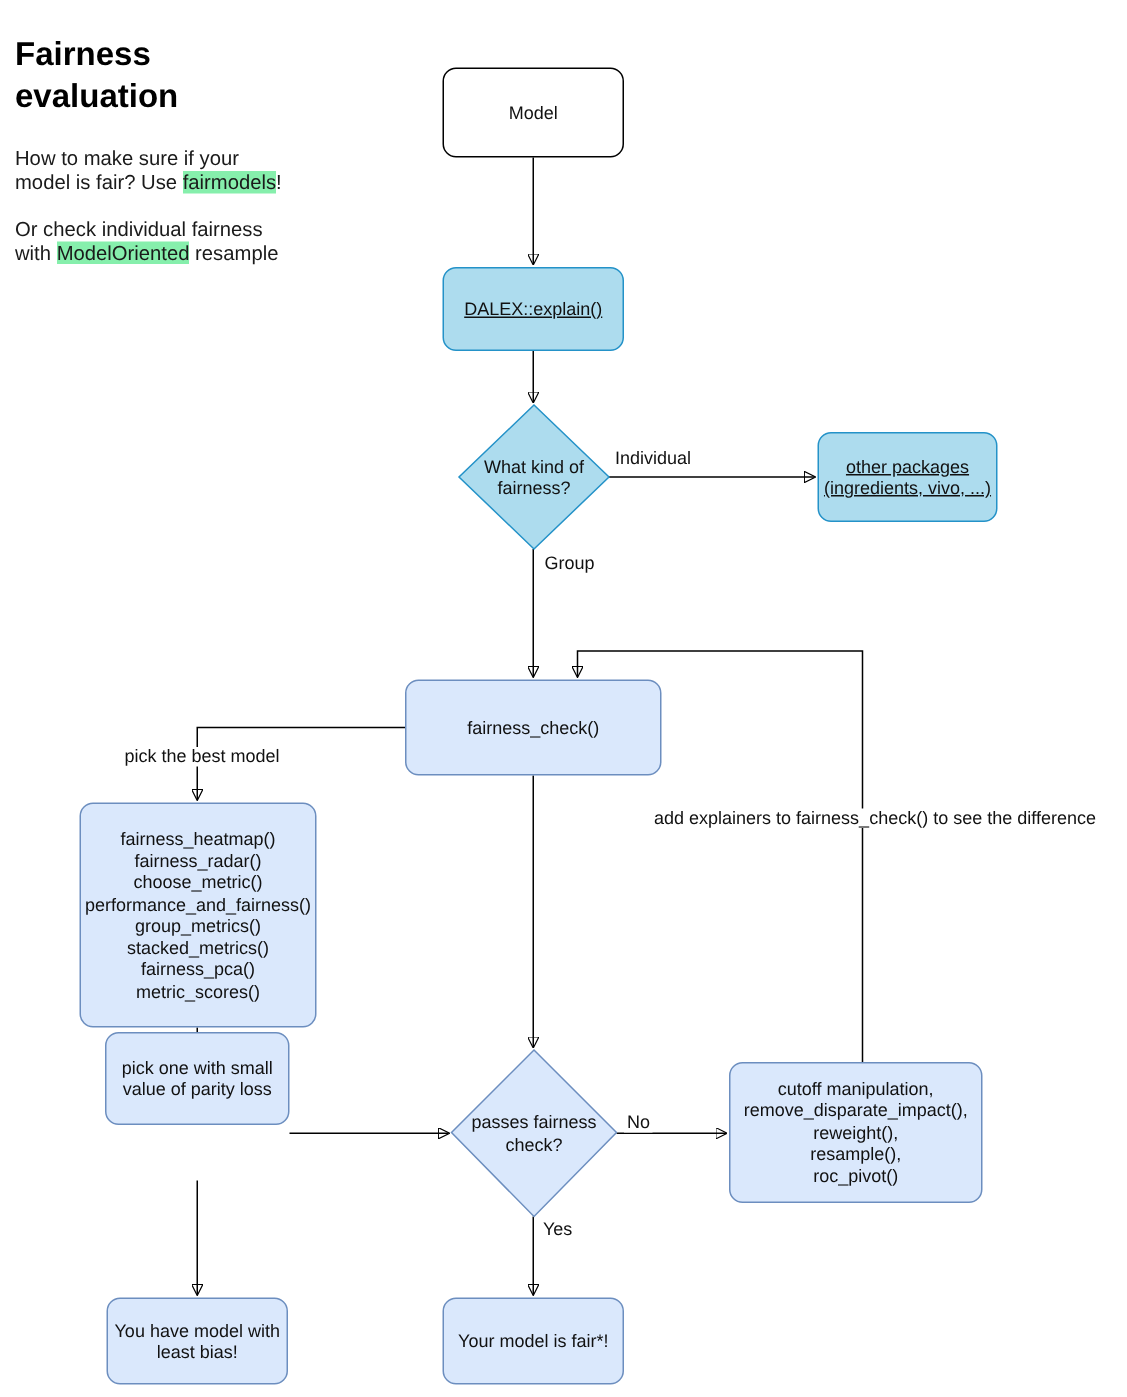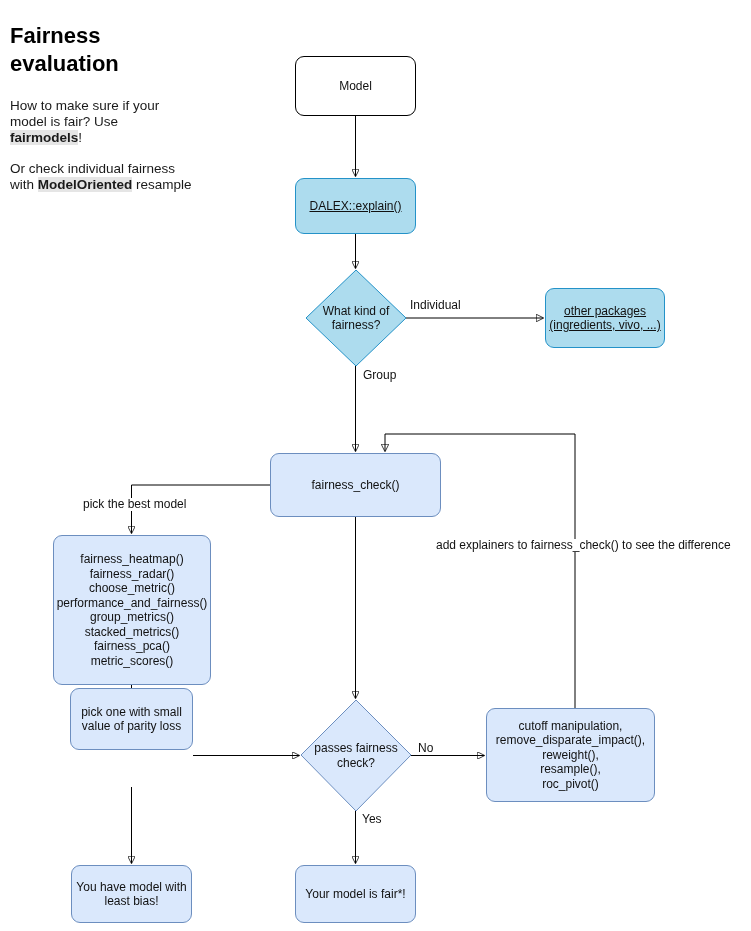--- a/index.html
+++ b/index.html
@@ -10,21 +10,21 @@
   }
   .canvas{position:relative;width:751px;height:931px;}
 
   
   .intro{position:absolute;left:10px;top:22px;width:195px;}
   .intro h1{
     font-size:22px;line-height:28px;margin:0 0 20px 0;
     font-weight:bold;color:#000;width:150px;
   }
   .intro p{font-size:13.5px;line-height:16px;margin:0 0 15px 0;width:182px;}
-  .hl{background:#e5e5e5;font-weight:bold;text-align:right;}
+  .hl{background:#86efac;font-weight:normal;text-align:right;}
 
   
   svg.layer{position:absolute;left:0;top:0;z-index:1;}
   svg.layer path{fill:none;stroke:#000;stroke-width:1;}
 
   
   .node{
     position:absolute;z-index:2;box-sizing:border-box;
     border:1px solid #6c8ebf;background:#dae8fc;border-radius:9px;
     display:flex;flex-direction:column;align-items:center;justify-content:center;
@@ -79,21 +79,21 @@
     <path d="M193,755.5 H 299" marker-end="url(#arrow)"></path>
     <path d="M355.5,517 V 698" marker-end="url(#arrow)"></path>
     <path d="M411,755.5 H 484" marker-end="url(#arrow)"></path>
     <path d="M355.5,811 V 863" marker-end="url(#arrow)"></path>
     <path d="M575,708 V 434 H 385 V 451" marker-end="url(#arrow)"></path>
 
     <polygon points="356,270 406,318 356,366 306,318" fill="#addcee" stroke="#2492c8" stroke-width="1"></polygon>
     <polygon points="356,700 411,755 356,811 301,755" fill="#dae8fc" stroke="#6c8ebf" stroke-width="1"></polygon>
   </svg>
 
-  <div class="node white" style="left:295px;top:45px;width:121px;height:60px;margin-top:11px;">
+  <div class="node white" style="left:295px;top:45px;width:121px;height:60px;">
     <div class="line">Model</div>
   </div>
 
   <div class="node cyan" style="left:295px;top:178px;width:121px;height:56px;">
     <div class="line">DALEX::explain()</div>
   </div>
 
   <div class="dlabel" style="left:306px;top:270px;width:100px;height:96px;">
     <div style="width:92px;">What kind of fairness?</div>
   </div>

